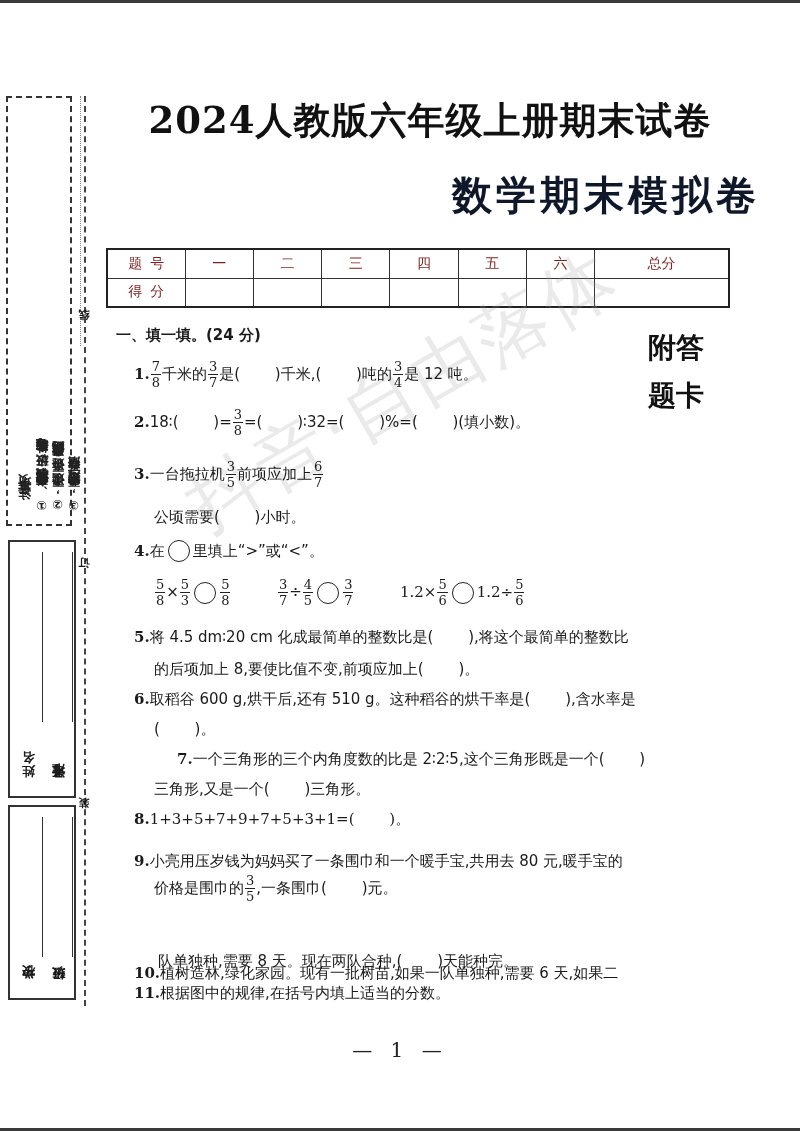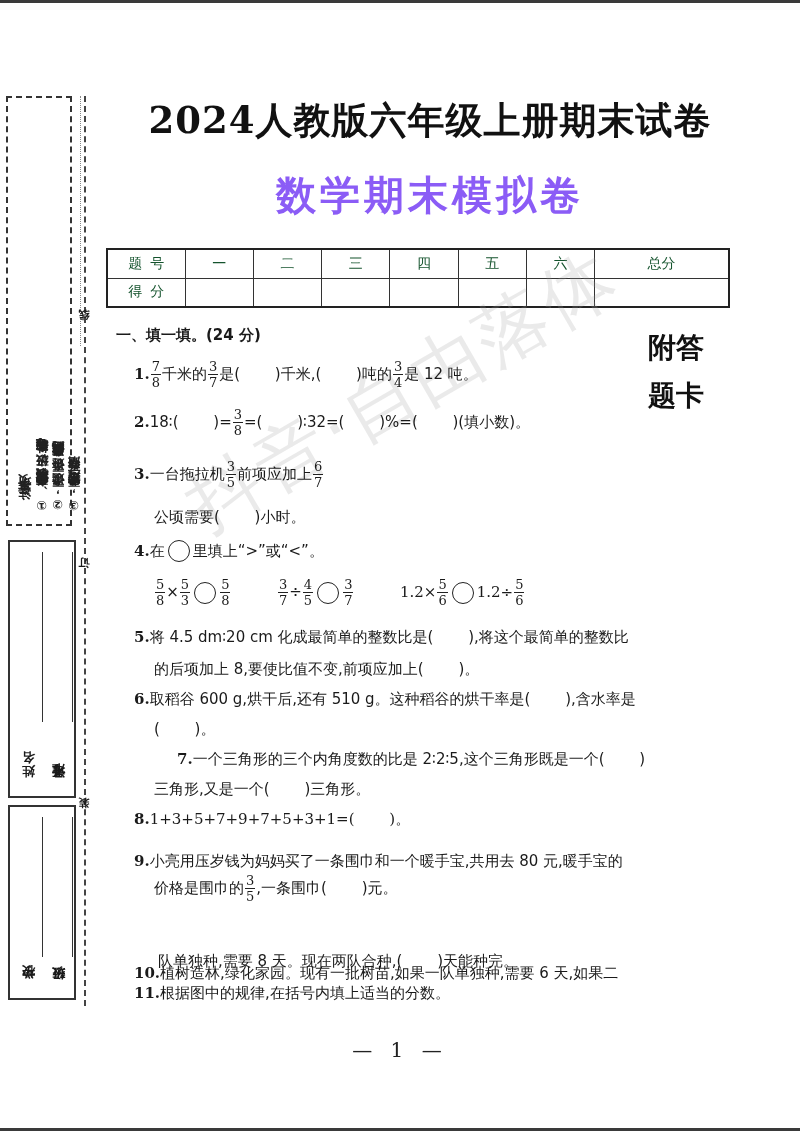--- a/index.html
+++ b/index.html
@@ -46,32 +46,32 @@
     font-family: "DejaVu Sans", sans-serif; font-size: 13px; font-weight: bold; white-space: nowrap;
   }
   .info-line { position: absolute; width: 0; border-left: 1.5px solid #333; }
 
   
   .title-1 {
     position: absolute; left: 100px; top: 96px; width: 660px; text-align: center;
     font-family: "DejaVu Serif", serif; font-weight: bold; font-size: 37px; letter-spacing: 1px; color: #111;
   }
   .title-2 {
-    position: absolute; left: 100px; top: 168px; width: 660px; text-align: center;
-    font-family: Liberation Serif, serif; font-weight: bold; font-size: 40px; letter-spacing: 4px; color: #8b5cf6;
+    position: absolute; left: 100px; top: 168px; width: 660px; text-align: right;
+    font-family: Liberation Serif, serif; font-weight: bold; font-size: 40px; letter-spacing: 4px; color: #0f172a;
   }
 
   
   .score-table {
     position: absolute; left: 106px; top: 248px; width: 624px;
     border-collapse: collapse; border: 2px solid #222;
   }
   .score-table td {
     border: 1px solid #333; height: 29px; text-align: center;
-    font-family: "DejaVu Sans", sans-serif; font-size: 14px; color: #14532d;
+    font-family: "DejaVu Sans", sans-serif; font-size: 14px; color: #7f1d1d;
   }
   .score-table td.first { width: 78px; letter-spacing: 8px; padding-left: 8px; }
   .line { position: absolute; white-space: nowrap; font-family: "DejaVu Sans", sans-serif; font-size: 15px; }
   .qnum { font-weight: bold; font-family: "DejaVu Serif", serif; }
   .section-head { font-weight: bold; }
   .frac {
     display: inline-flex; flex-direction: column; align-items: center; vertical-align: middle;
     font-family: "DejaVu Serif", serif; font-size: 13px; line-height: 13px; margin: 0 1px;
   }
   .frac .num { border-bottom: 1px solid #222; padding: 0 1px 1px; }

